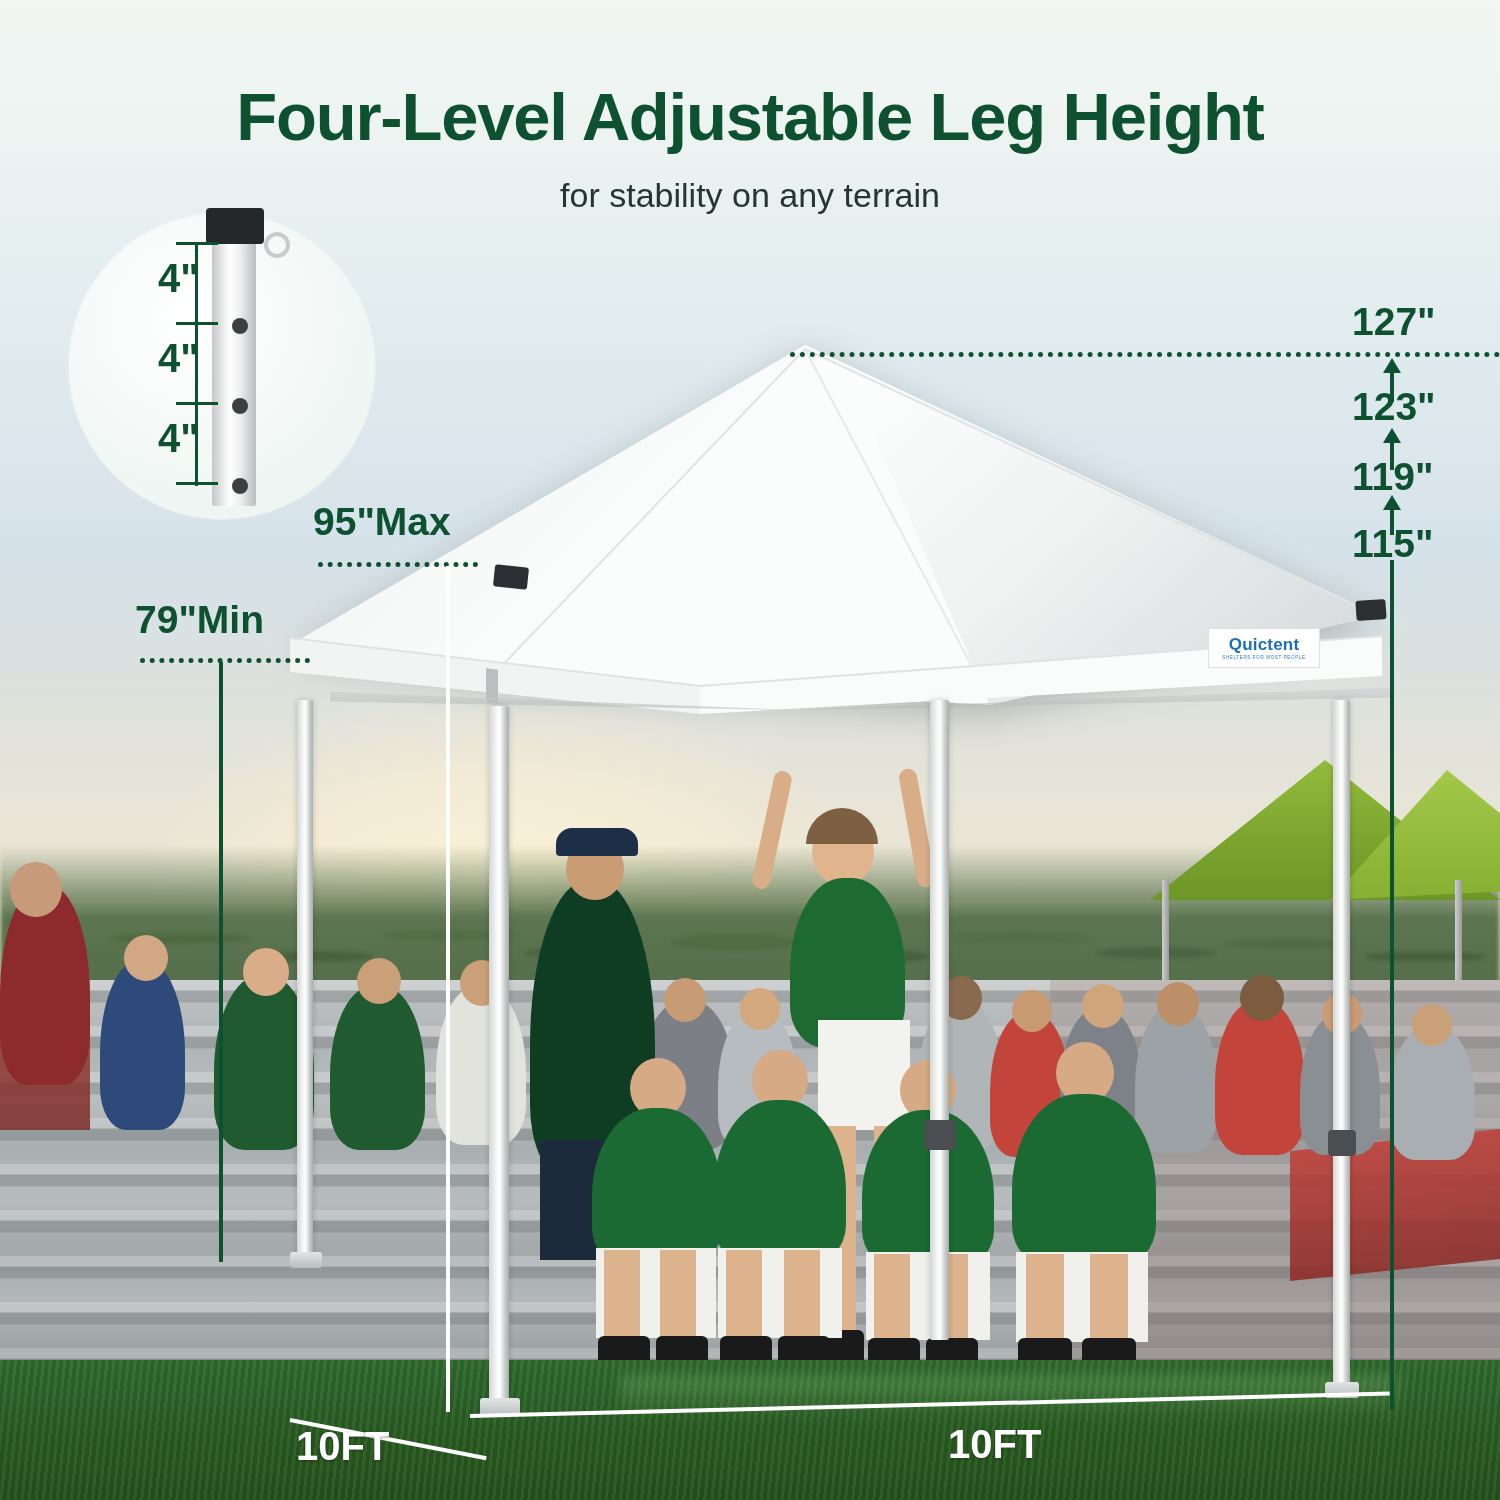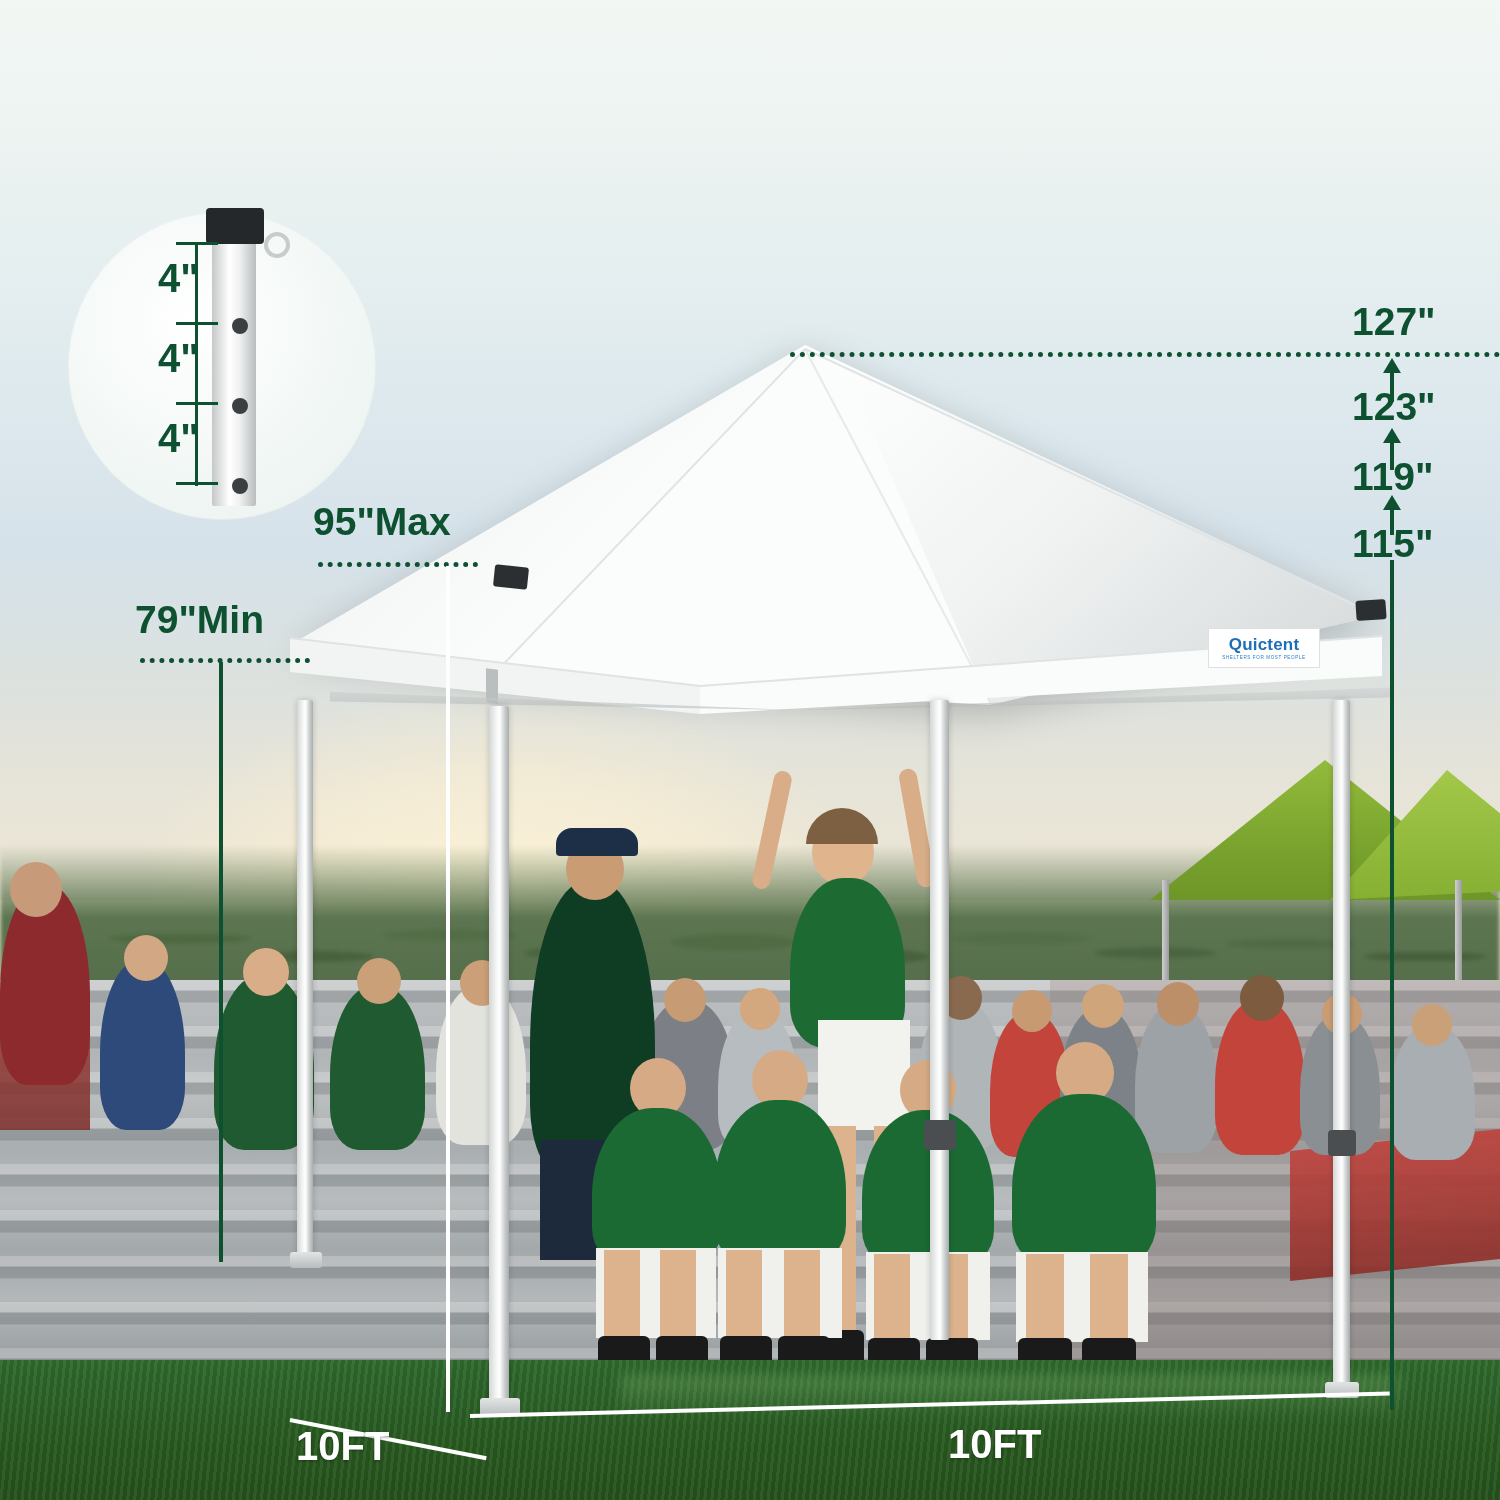--- a/index.html
+++ b/index.html
@@ -431,20 +431,22 @@
     <div class="leg" style="left:1333px; top:700px; width:17px; height:690px;"></div>
     <div style="position:absolute; left:1328px; top:1130px; width:28px; height:26px; background:#4a4e50; border-radius:4px;"></div>
     <div class="foot" style="left:1325px; top:1382px; width:34px; height:16px;"></div>
 
     <div class="quictent-logo">
       <div class="qt-name">Quictent</div>
       <div class="qt-tag">SHELTERS FOR MOST PEOPLE</div>
     </div>
   </div>
 
+  <div class="headline">Four-Level Adjustable Leg Height</div>
+  <div class="subhead">for stability on any terrain</div>
 
   <div>
     <div class="inset-circle"></div>
     <div class="inset-pole"></div>
     <div class="inset-cap"></div>
     <div class="inset-ring"></div>
     <div class="inset-hole" style="top:318px;"></div>
     <div class="inset-hole" style="top:398px;"></div>
     <div class="inset-hole" style="top:478px;"></div>
 

